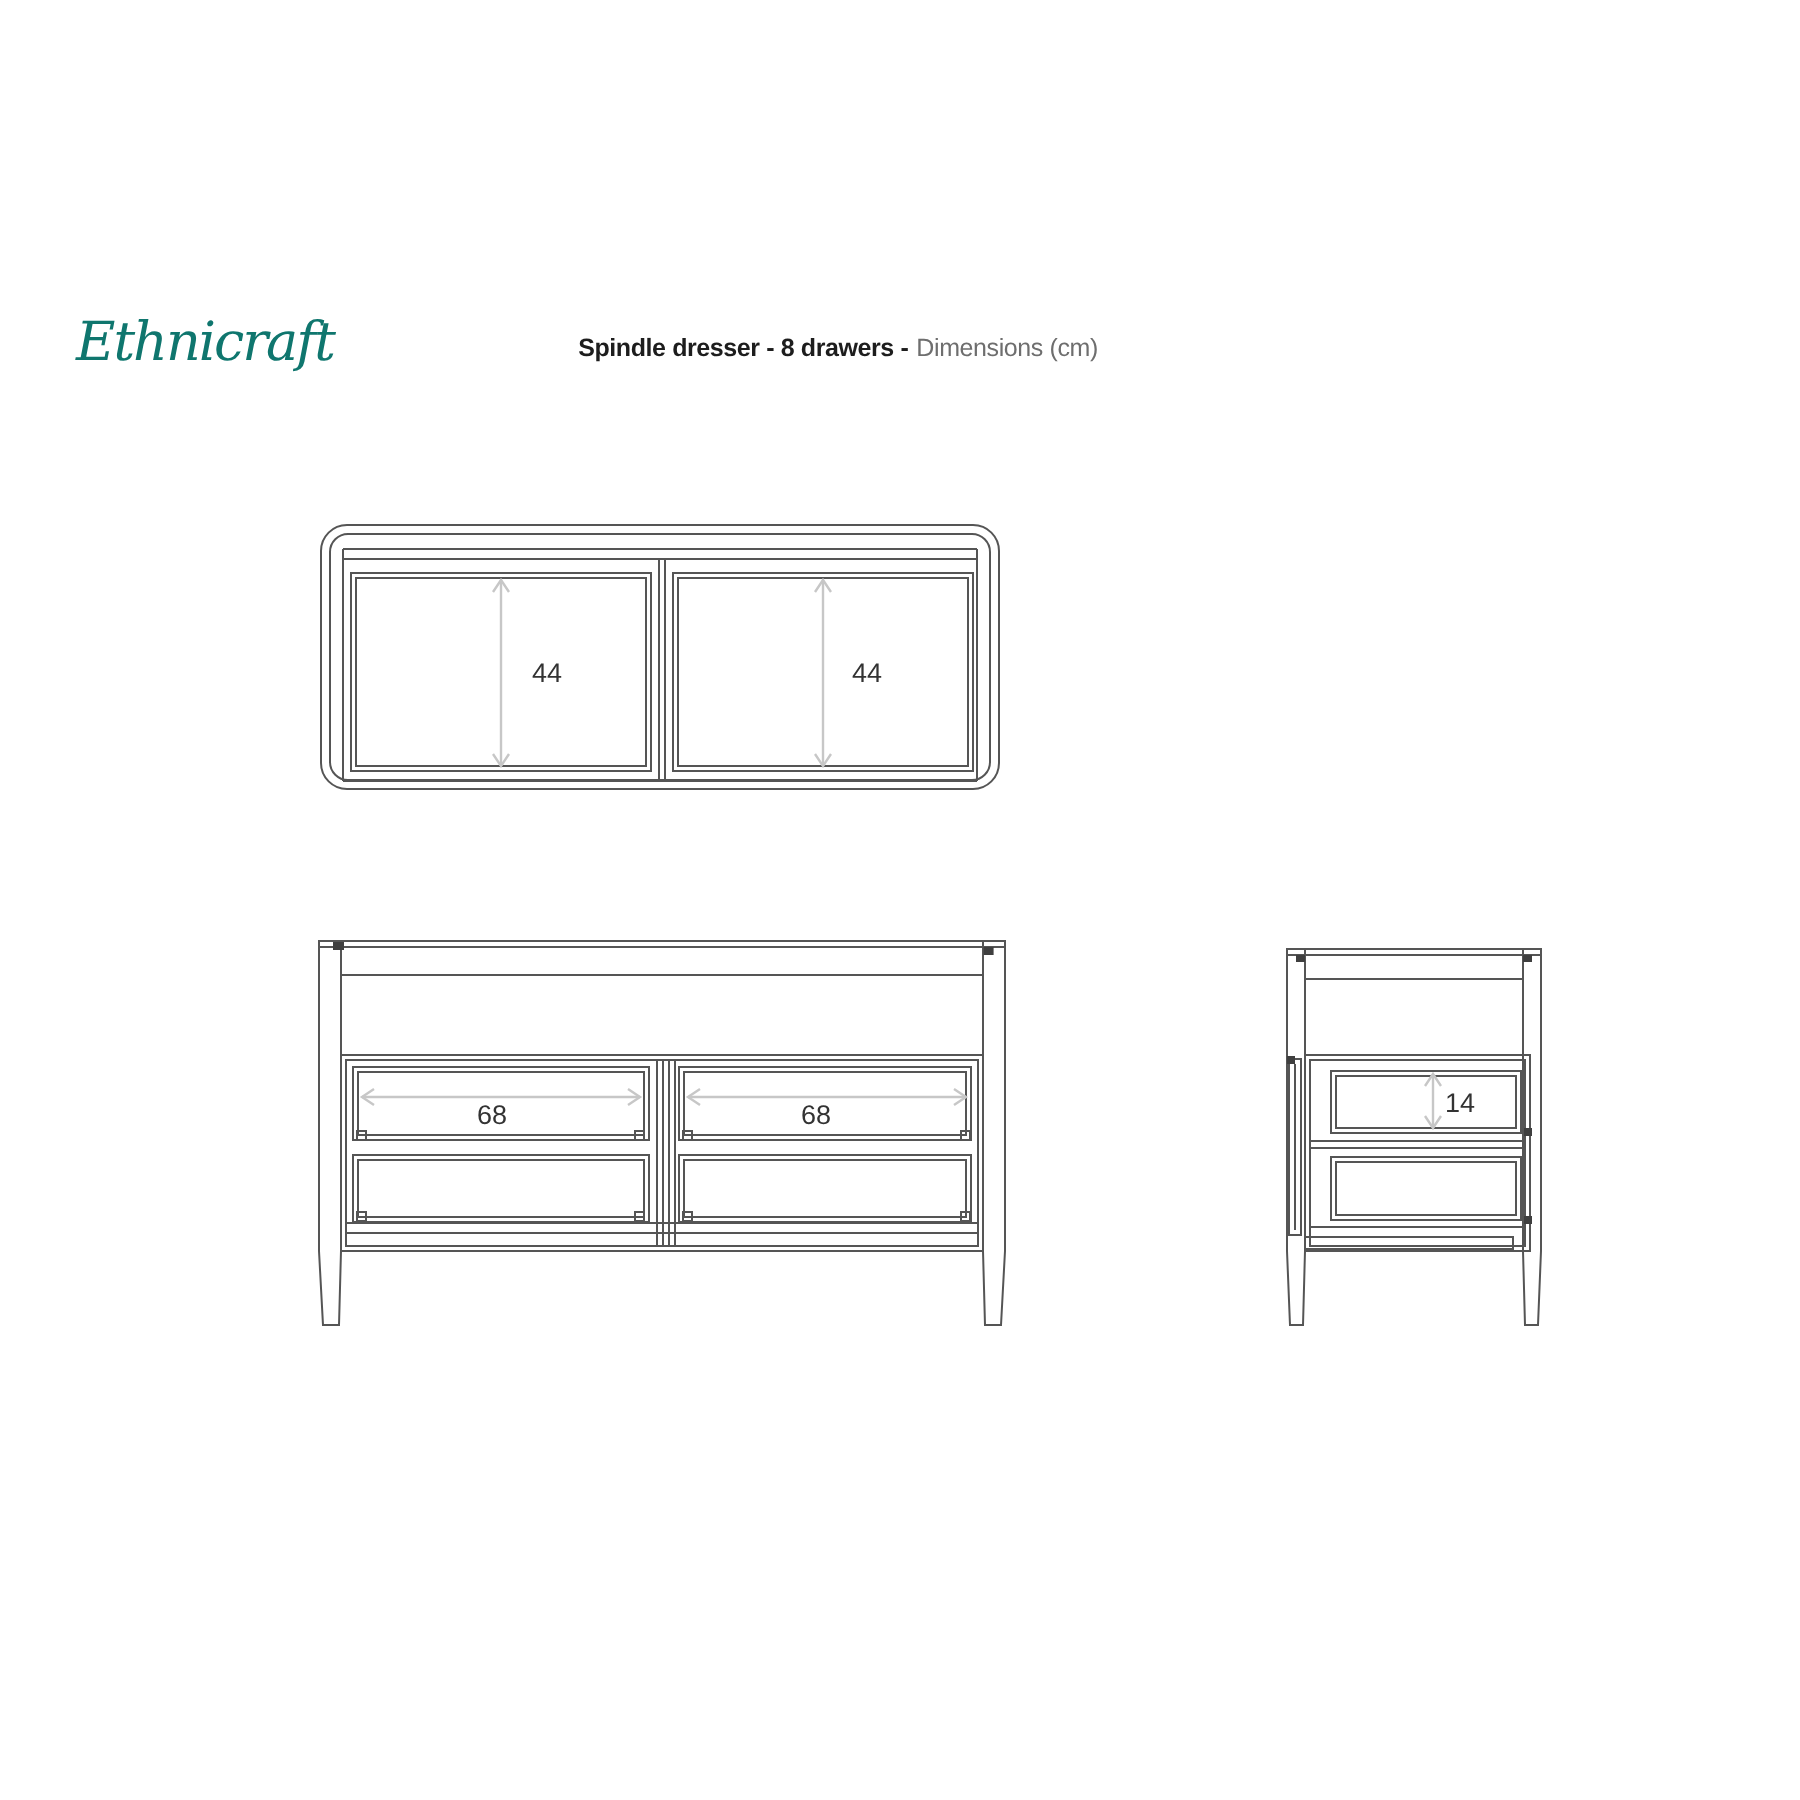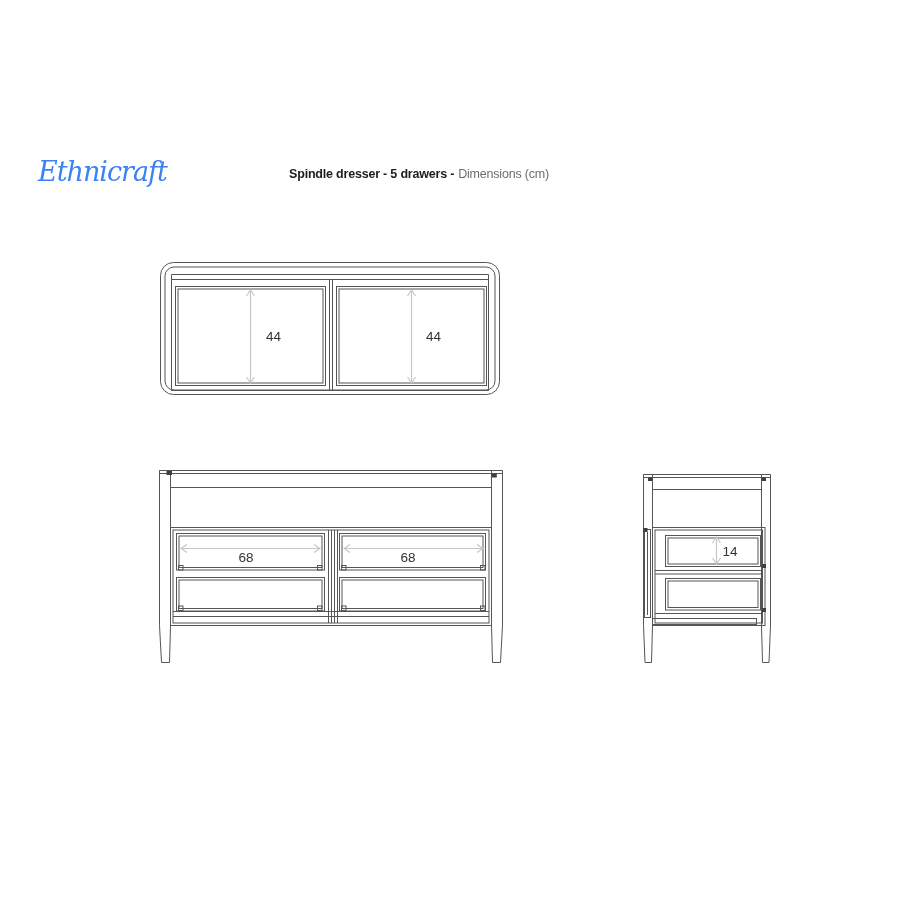--- a/index.html
+++ b/index.html
@@ -1,36 +1,36 @@
 <!DOCTYPE html>
 <html><head>
 <meta charset="utf-8">
 <style>
   html,body{margin:0;padding:0;background:#fff;}
   .page{position:relative;width:900px;height:900px;background:#fff;overflow:hidden;
         font-family:"Liberation Sans",sans-serif;}
   .logo{position:absolute;left:38px;top:156px;font-family:"DejaVu Serif",serif;
-        font-style:italic;font-size:27px;letter-spacing:-1px;color:#3b82f6;white-space:nowrap;}
+        font-style:italic;font-size:27px;letter-spacing:-1px;color:#0f766e;white-space:nowrap;}
   .title{position:absolute;left:419px;top:167px;transform:translateX(-50%);
          white-space:nowrap;font-size:12.5px;letter-spacing:-0.2px;color:#6e6e6e;}
   .title .b{font-weight:700;color:#1d1d1d;margin-right:4px;}
   svg.drawing{position:absolute;left:0;top:0;}
   .ln{stroke:#555;fill:none;stroke-width:1;}
   .fil{fill:#3f3f3f;stroke:none;}
   .dim{stroke:#c7c7c7;fill:none;stroke-width:1.2;}
   .dimtxt{font-family:"Liberation Sans",sans-serif;font-size:13.5px;fill:#333;}
 </style>
 </head>
 <body>
 
 <div class="page">
 
   <div class="logo">Ethnicraft</div>
 
-  <div class="title"><span class="b">Spindle dresser - 5 drawers -</span><span>Dimensions (cm)</span></div>
+  <div class="title"><span class="b">Spindle dresser - 8 drawers -</span><span>Dimensions (cm)</span></div>
 
   <svg class="drawing" width="900" height="900" viewBox="0 0 900 900">
 
     <g>
       <g>
         <rect class="ln" x="160.5" y="262.5" width="339" height="132" rx="13"></rect>
         <rect class="ln" x="165" y="267" width="330" height="123" rx="9"></rect>
         <path class="ln" d="M171.5 274.5 H488.5"></path>
         <path class="ln" d="M171.5 279.5 H488.5"></path>
         <path class="ln" d="M171.5 274.5 V390.5"></path>

